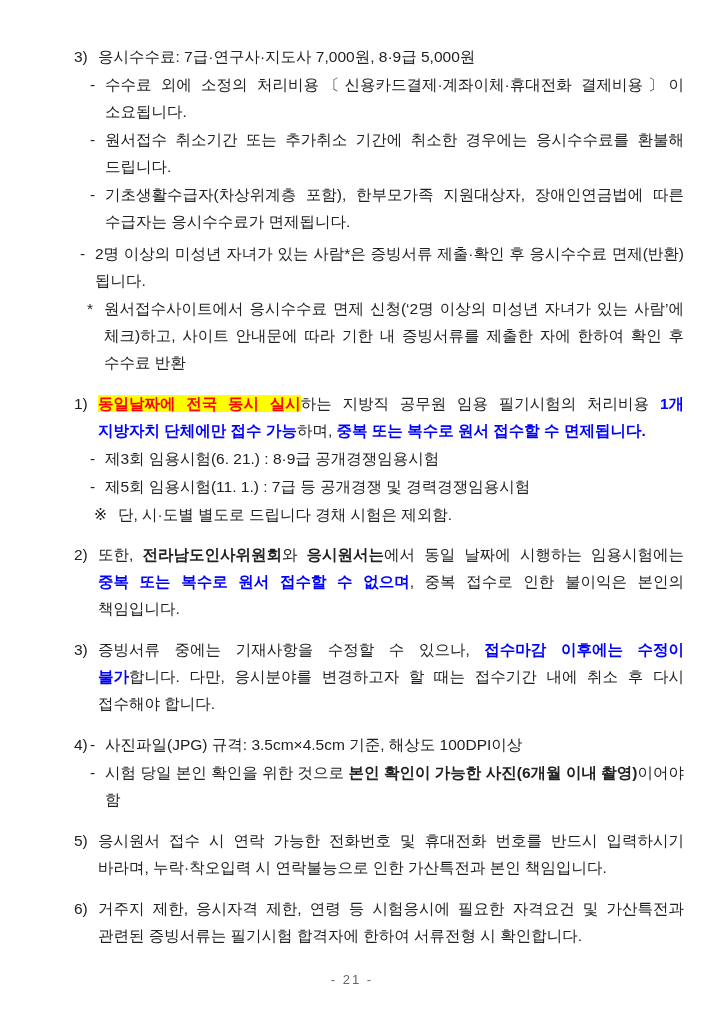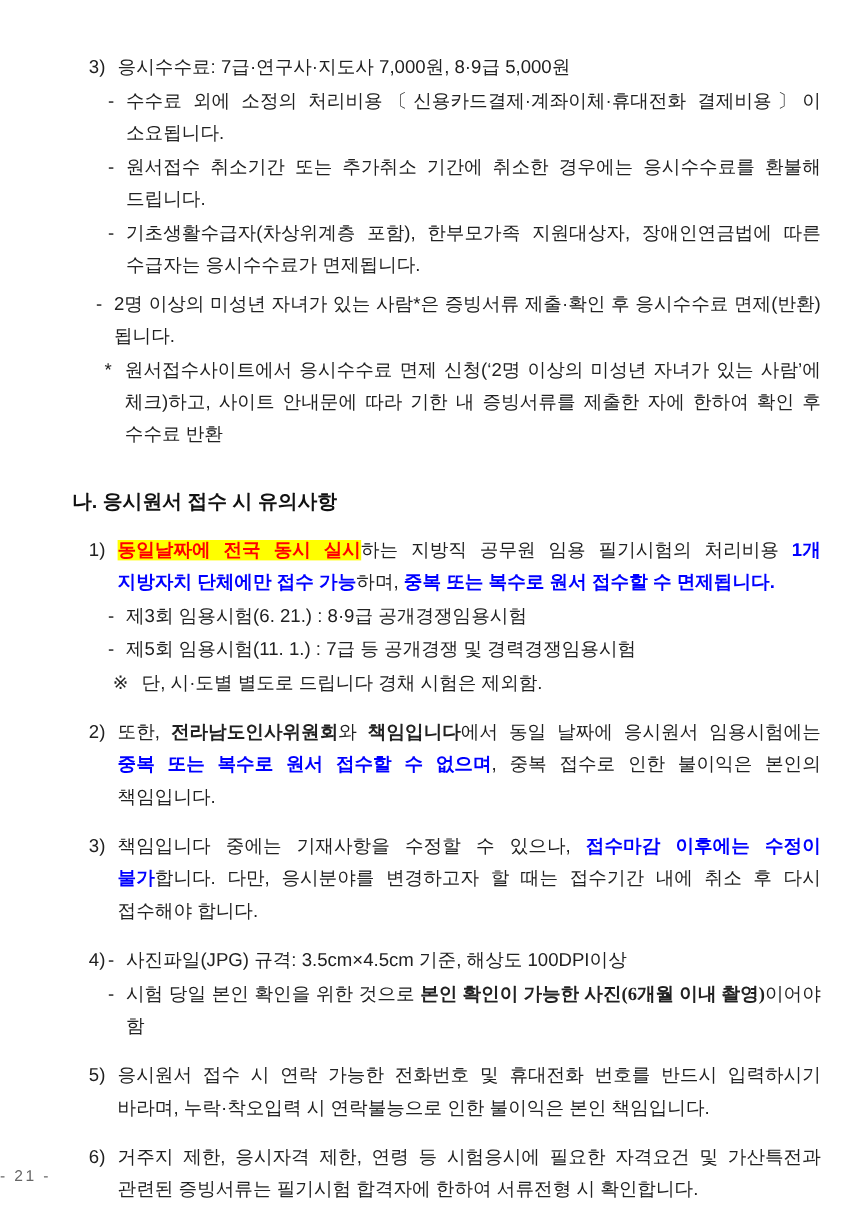--- a/index.html
+++ b/index.html
@@ -25,51 +25,51 @@
   .marker { position: absolute; left: 0; top: 0; }
 
   .num        { margin: 14px 0 0 14px; padding-left: 24px; }
   .doc .num:first-child { margin-top: 0; }
   .dash       { margin: 1px 0 0 30px;  padding-left: 15px; }
   .dash-outer { margin: 5px 0 0 20px;  padding-left: 15px; }
   .star       { margin: 1px 0 0 27px;  padding-left: 17px; }
   .note       { margin: 1px 0 0 34px;  padding-left: 24px; }
   .heading    { margin: 27px 0 11px 0; font-weight: 700; font-size: 16.5px; color: #111; }
 
-  .b    { font-weight: 700; font-family: Liberation Serif, serif; }
+  .b    { font-weight: 700; }
   .blue { font-weight: 700; color: #0000ff; }
   .hl   { font-weight: 700; color: #ff0000; background: #ffff00; }
 
   .footer {
     position: absolute;
     left: 0; right: 16px;
     bottom: 26px;
+    text-align: center;
     font-size: 13px;
     color: #666;
     letter-spacing: 2px;
   }
 </style>
 </head>
 <body>
 
 <div class="page">
   <div class="doc">
       <div class="blk num"><span class="marker">3)</span><span>응시수수료: 7급·연구사·지도사 7,000원,  8·9급 5,000원</span></div>
       <div class="blk dash"><span class="marker">-</span><span>수수료 외에 소정의 처리비용〔신용카드결제·계좌이체·휴대전화 결제비용〕이 소요됩니다.</span></div>
       <div class="blk dash"><span class="marker">-</span><span>원서접수 취소기간 또는 추가취소 기간에 취소한 경우에는 응시수수료를 환불해 드립니다.</span></div>
       <div class="blk dash"><span class="marker">-</span><span>기초생활수급자(차상위계층 포함), 한부모가족 지원대상자, 장애인연금법에 따른 수급자는 응시수수료가 면제됩니다.</span></div>
       <div class="blk dash-outer"><span class="marker">-</span><span>2명 이상의 미성년 자녀가 있는 사람*은 증빙서류 제출·확인 후 응시수수료 면제(반환)됩니다.</span></div>
       <div class="blk star"><span class="marker">*</span><span>원서접수사이트에서 응시수수료 면제 신청(‘2명 이상의 미성년 자녀가 있는 사람’에 체크)하고, 사이트 안내문에 따라 기한 내 증빙서류를 제출한 자에 한하여 확인 후 수수료 반환</span></div>
-      <div class="blk heading"><span>나. 응시원서 접수 시 유의사항</span></div>
       <div class="blk num"><span class="marker">1)</span><span class="hl">동일날짜에 전국 동시 실시</span><span>하는 지방직 공무원 임용 필기시험의 처리비용 </span><span class="blue">1개 지방자치 단체에만 접수 가능</span><span>하며, </span><span class="blue">중복 또는 복수로 원서 접수할 수 면제됩니다.</span></div>
       <div class="blk dash"><span class="marker">-</span><span>제3회 임용시험(6. 21.) : 8·9급 공개경쟁임용시험</span></div>
       <div class="blk dash"><span class="marker">-</span><span>제5회 임용시험(11. 1.) : 7급 등 공개경쟁 및 경력경쟁임용시험</span></div>
       <div class="blk note"><span class="marker">※</span><span>단, 시·도별 별도로 드립니다 경채 시험은 제외함.</span></div>
-      <div class="blk num"><span class="marker">2)</span><span>또한, </span><span class="b">전라남도인사위원회</span><span>와 </span><span class="b">책임입니다</span><span>에서 동일 날짜에 응시원서 임용시험에는 </span><span class="blue">중복 또는 복수로 원서 접수할 수 없으며</span><span>, 중복 접수로 인한 불이익은 본인의 책임입니다.</span></div>
-      <div class="blk num"><span class="marker">3)</span><span>책임입니다 중에는 기재사항을 수정할 수 있으나, </span><span class="blue">접수마감 이후에는 수정이 불가</span><span>합니다. 다만, 응시분야를 변경하고자 할 때는 접수기간 내에 취소 후 다시 접수해야 합니다.</span></div>
+      <div class="blk num"><span class="marker">2)</span><span>또한, </span><span class="b">전라남도인사위원회</span><span>와 </span><span class="b">응시원서는</span><span>에서 동일 날짜에 시행하는 임용시험에는 </span><span class="blue">중복 또는 복수로 원서 접수할 수 없으며</span><span>, 중복 접수로 인한 불이익은 본인의 책임입니다.</span></div>
+      <div class="blk num"><span class="marker">3)</span><span>증빙서류 중에는 기재사항을 수정할 수 있으나, </span><span class="blue">접수마감 이후에는 수정이 불가</span><span>합니다. 다만, 응시분야를 변경하고자 할 때는 접수기간 내에 취소 후 다시 접수해야 합니다.</span></div>
       <div class="blk num"><span class="marker">4)</span></div>
       <div class="blk dash"><span class="marker">-</span><span>사진파일(JPG) 규격: 3.5cm×4.5cm 기준, 해상도 100DPI이상</span></div>
       <div class="blk dash"><span class="marker">-</span><span>시험 당일 본인 확인을 위한 것으로 </span><span class="b">본인 확인이 가능한 사진(6개월 이내 촬영)</span><span>이어야 함</span></div>
-      <div class="blk num"><span class="marker">5)</span><span>응시원서 접수 시 연락 가능한 전화번호 및 휴대전화 번호를 반드시 입력하시기 바라며, 누락·착오입력 시 연락불능으로 인한 불이익은 본인 책임입니다.</span></div>
+      <div class="blk num"><span class="marker">5)</span><span>응시원서 접수 시 연락 가능한 전화번호 및 휴대전화 번호를 반드시 입력하시기 바라며, 누락·착오입력 시 연락불능으로 인한 가산특전과 본인 책임입니다.</span></div>
       <div class="blk num"><span class="marker">6)</span><span>거주지 제한, 응시자격 제한, 연령 등 시험응시에 필요한 자격요건 및 가산특전과 관련된 증빙서류는 필기시험 합격자에 한하여 서류전형 시 확인합니다.</span></div>
     </div>
   <div class="footer">- 21 -</div>
 </div>
 
 </body></html>

